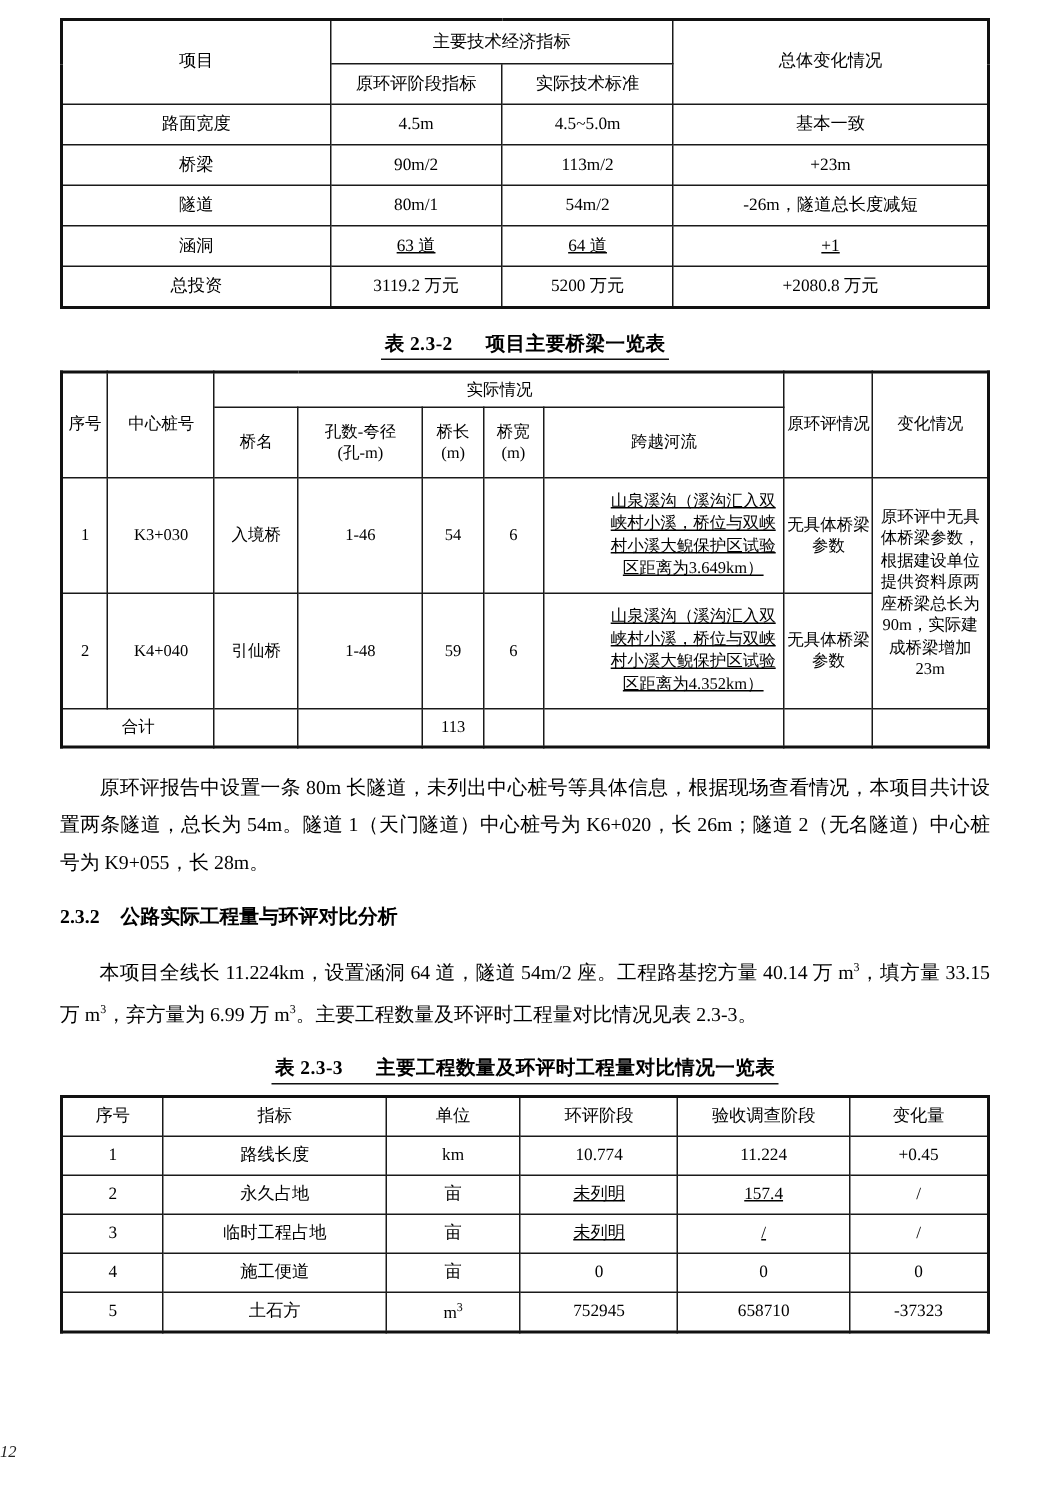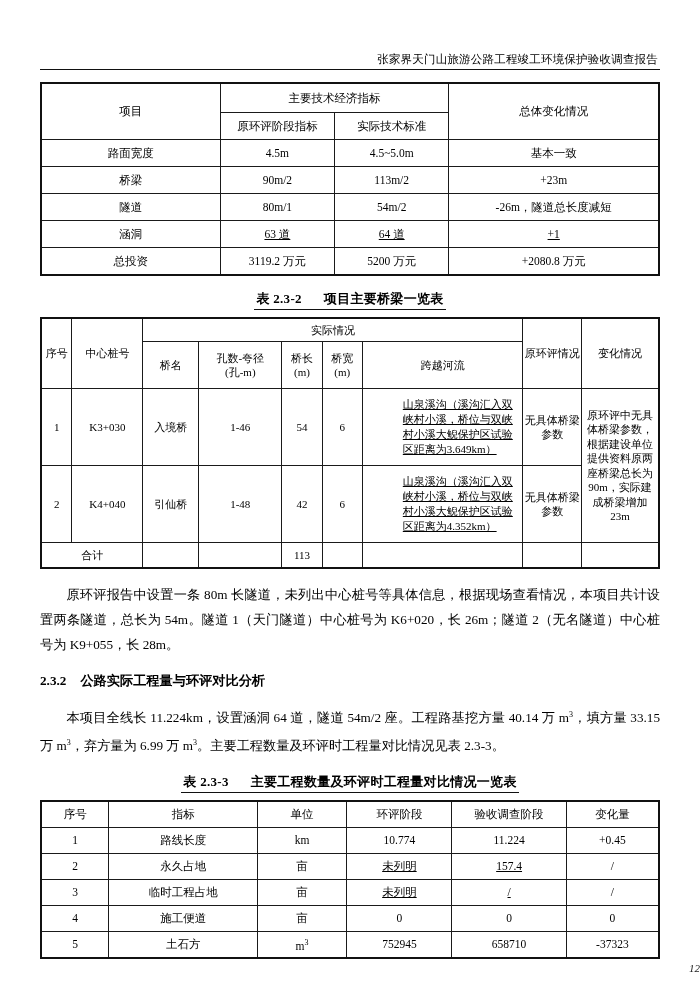--- a/index.html
+++ b/index.html
@@ -76,21 +76,21 @@
     border-bottom: 1px solid #111;
     padding: 0 2px 1px 2px;
   }
   .cap-gap { display: inline-block; width: 22px; }
 
   
   table.t2 { font-size: 11px; }
   table.t2 td { padding: 1px 1px; line-height: 14.5px; }
   table.t2 .hdr-tall { height: 20px; }
   table.t2 .cell-river {
-    text-align: left;
+    text-align: center;
     line-height: 15px;
     padding-left: 40px;
   }
   table.t2 .cell-river span {
     text-decoration: underline;
     text-decoration-style: solid;
   }
   table.t2 .body-row td { height: 74px; }
   table.t2 .total-row td { height: 22px; }
 
@@ -115,36 +115,32 @@
 
   
   table.t3 { font-size: 11.5px; }
   table.t3 td { height: 21px; }
 
   
   .page-number {
     position: absolute;
     left: 0;
     right: 0;
-    bottom: 16px;
-    text-align: right;
+    bottom: 28px;
+    text-align: left;
     font-size: 11px;
     color: #222;
     font-style: italic;
   }
 </style>
 </head>
 <body>
 
 <div class="page">
 
-  <div class="header-area">
-    <div class="header-title">张家界天门山旅游公路工程竣工环境保护验收调查报告</div>
-    <div class="header-rule"></div>
-  </div>
 
   <div class="t1-wrap">
     <table class="doc t1 thick">
       <colgroup>
         <col style="width:29%">
           <col style="width:18.5%">
           <col style="width:18.5%">
           <col style="width:34%">
       </colgroup>
       <tbody id="t1-body">
@@ -242,21 +238,21 @@
           <td>6</td>
           <td class="cell-river"><span>山泉溪沟（溪沟汇入双峡村小溪，桥位与双峡村小溪大鲵保护区试验区距离为3.649km）</span></td>
           <td>无具体桥梁参数</td>
           <td rowspan="2">原环评中无具体桥梁参数，根据建设单位提供资料原两座桥梁总长为90m，实际建成桥梁增加23m</td>
         </tr>
         <tr class="body-row">
           <td>2</td>
           <td>K4+040</td>
           <td>引仙桥</td>
           <td>1-48</td>
-          <td>42</td>
+          <td>59</td>
           <td>6</td>
           <td class="cell-river"><span>山泉溪沟（溪沟汇入双峡村小溪，桥位与双峡村小溪大鲵保护区试验区距离为4.352km）</span></td>
           <td>无具体桥梁参数</td>
         </tr>
         <tr class="total-row">
           <td colspan="2">合计</td>
           <td>&nbsp;</td>
           <td>&nbsp;</td>
           <td>113</td>
           <td>&nbsp;</td>

